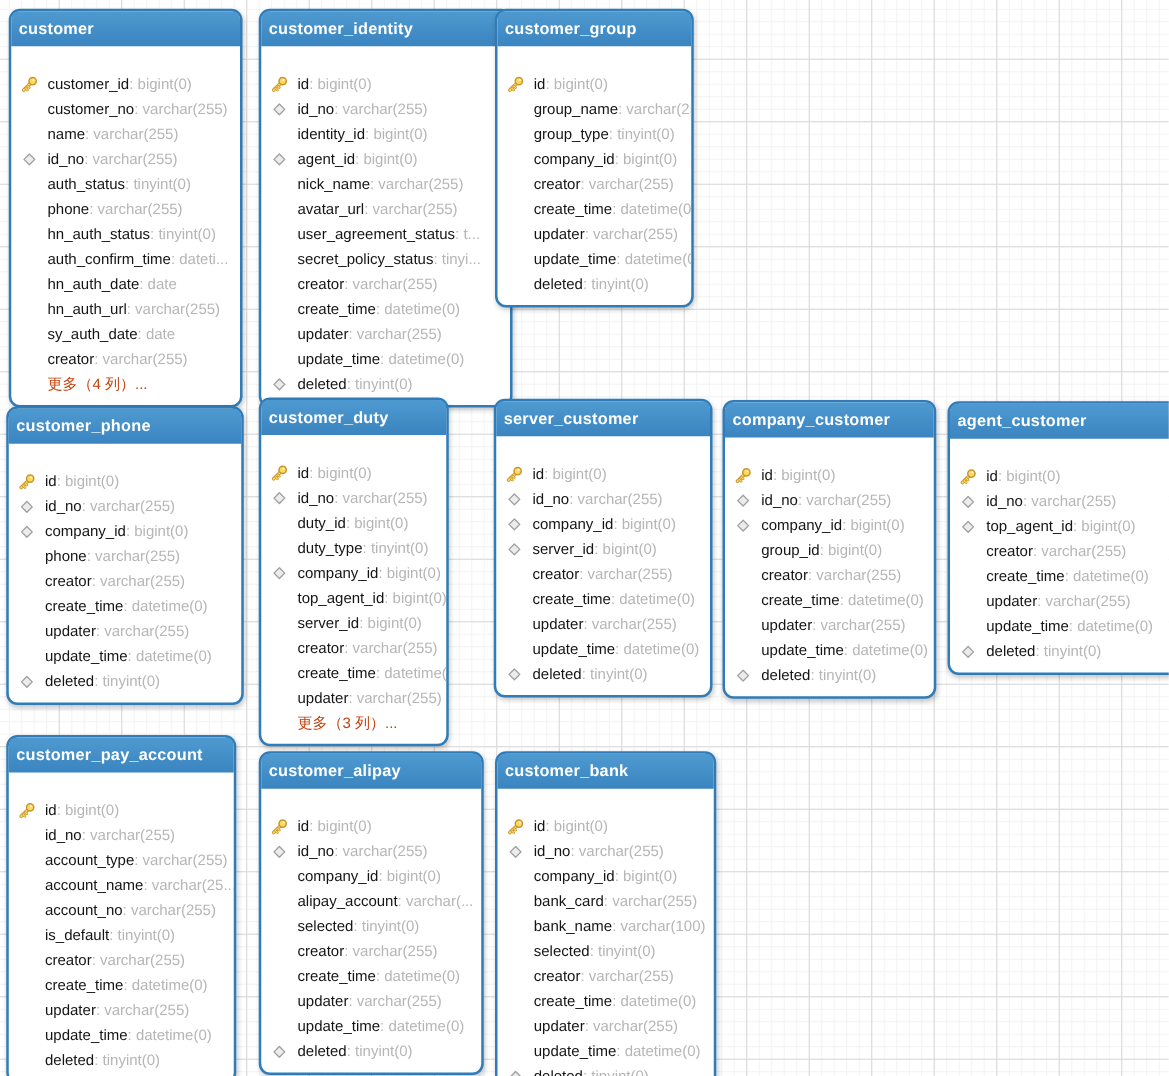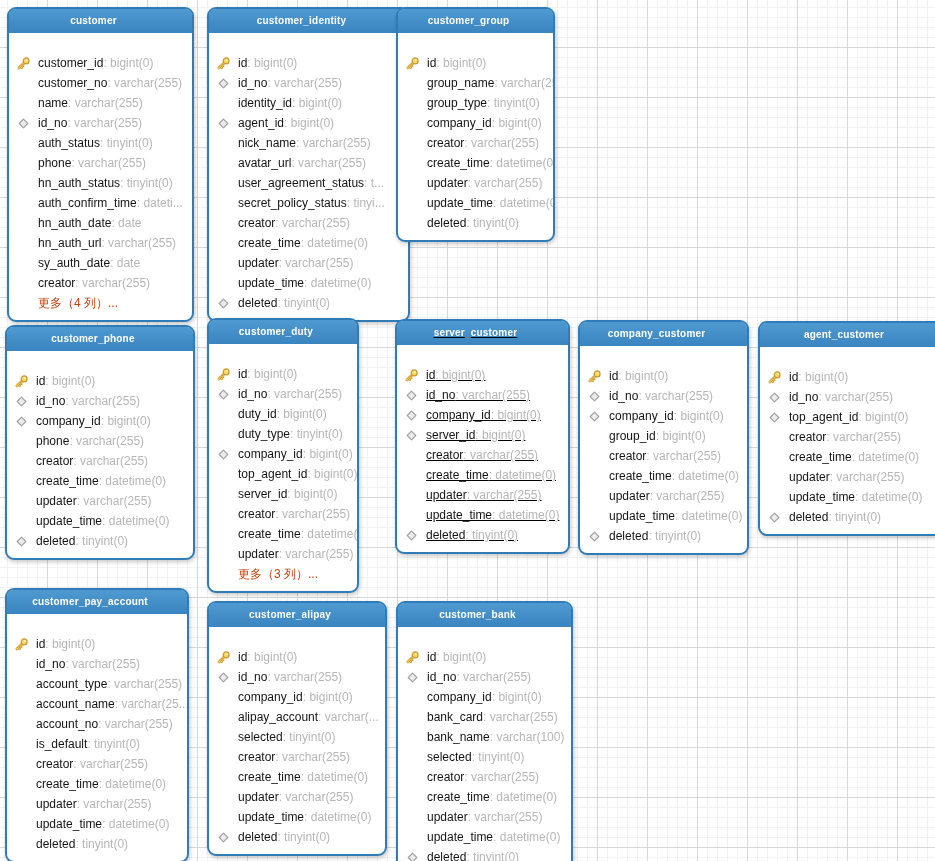--- a/index.html
+++ b/index.html
@@ -26,22 +26,21 @@
     background: #ffffff;
     border: 2px solid #2f7cb8;
     border-radius: 9px;
     box-shadow: 1px 2px 4px rgba(0,0,0,0.22);
     box-sizing: border-box;
   }
   .db-table-header {
     background: linear-gradient(#4e9ad0, #3a84c0);
     color: #ffffff;
     font-weight: bold;
-    font-size: 10px;
-    text-align: center;
+    font-size: 13px;
     padding: 6px 20px 7px 6px;
     border-radius: 6px 6px 0 0;
     letter-spacing: 0.2px;
     cursor: move;
     white-space: nowrap;
     overflow: hidden;
   }
   .db-table-body { padding: 20px 0 7px 0; }
   .field-row {
     height: 20px;
@@ -440,21 +439,21 @@
           <span class="field-icon"></span>
           <span class="field-name">updater</span>
           <span class="field-type">: varchar(255)</span>
         </div>
         <div class="field-row more-row">
           <span class="field-icon"></span>
           <span class="more-text">更多（3 列）...</span>
         </div>
       </div>
     </div>
-    <div class="db-table" style="left: 395px; top: 319px; width: 175px; text-decoration: underline;">
+    <div class="db-table" style="left: 395px; top: 319px; width: 175px;">
       <div class="db-table-header"><span>server_customer</span></div>
       <div class="db-table-body">
         <div class="field-row">
           <span class="field-icon">
             <svg width="15" height="15" viewBox="0 0 16 16">
               <path d="M8.6 7.4 L3.1 12.9" stroke="#c9962f" stroke-width="3" stroke-linecap="round"></path>
               <path d="M8.6 7.4 L3.1 12.9" stroke="#ffd95e" stroke-width="1.5" stroke-linecap="round"></path>
               <path d="M4.7 11.2 L6.4 12.9 M6.6 9.4 L8 10.8" stroke="#c9962f" stroke-width="2.2" stroke-linecap="round"></path>
               <path d="M4.7 11.2 L6.4 12.9 M6.6 9.4 L8 10.8" stroke="#ffd95e" stroke-width="1" stroke-linecap="round"></path>
               <circle cx="10.8" cy="5.2" r="3.1" fill="#ffd95e" stroke="#c9962f" stroke-width="1.3"></circle>

